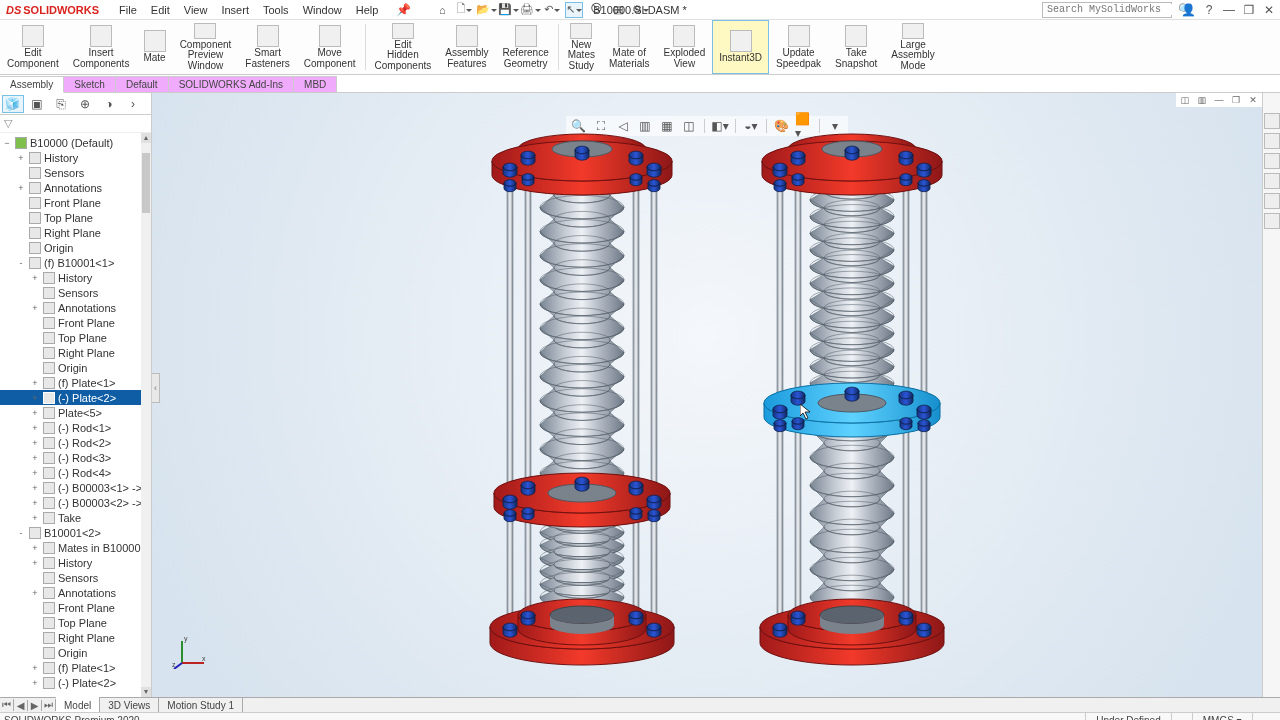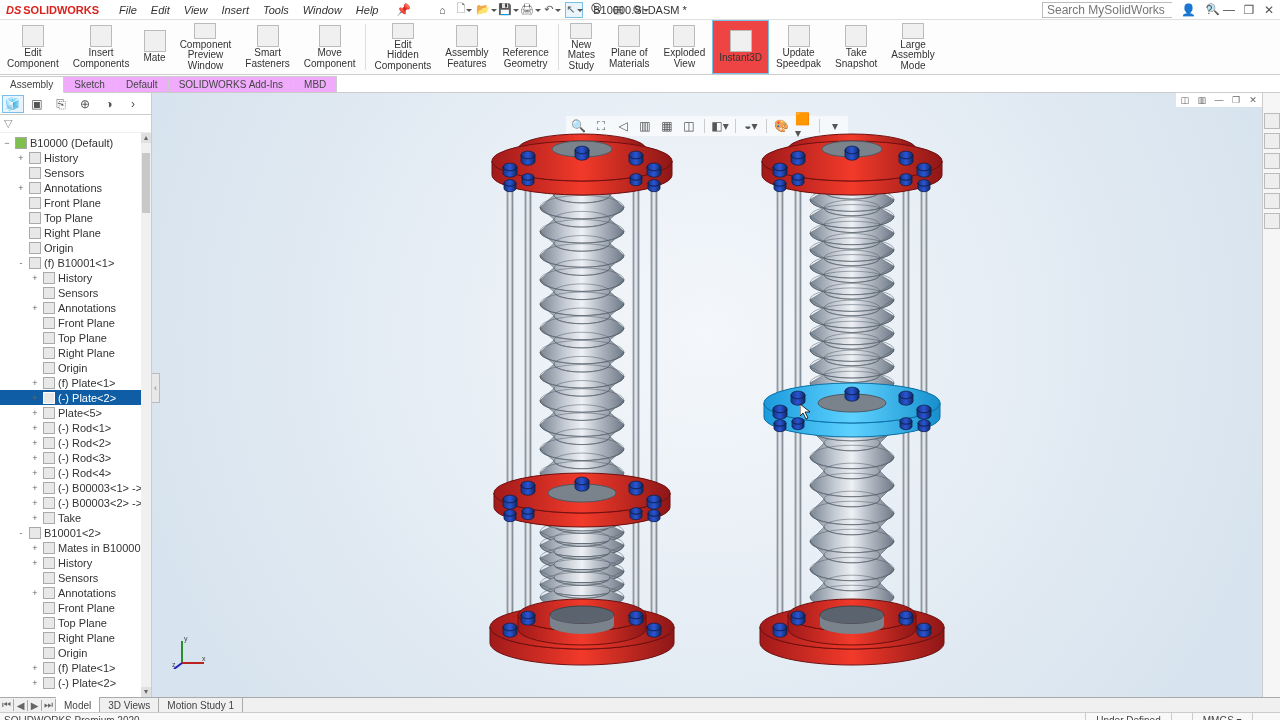--- a/index.html
+++ b/index.html
@@ -3,37 +3,37 @@
 <meta charset="utf-8">
 <style>
 * { box-sizing: border-box; margin: 0; padding: 0; font-family: "Segoe UI", Tahoma, sans-serif; }
 html, body { width: 1280px; height: 720px; overflow: hidden; background: #fff; }
 
 
 .titlebar { height: 20px; background: #fff; display: flex; align-items: center; font-size: 11px; border-bottom: 1px solid #e0e0e0; position: relative; }
 .titlebar .logo { display: flex; align-items: center; padding: 0 6px; font-weight: bold; color: #d9221e; }
 .titlebar .logo .ds { font-style: italic; margin-right: 2px; }
 .titlebar .menu { display: flex; gap: 2px; margin-left: 8px; }
-.titlebar .menu span { padding: 2px 6px; color: #333; cursor: default; font-style: italic; }
+.titlebar .menu span { padding: 2px 6px; color: #333; cursor: default; }
 .titlebar .pin { margin-left: 8px; color: #2277cc; font-size: 12px; padding: 0 4px; }
 .titlebar .qat { display: flex; align-items: center; gap: 4px; margin-left: 18px; }
 .titlebar .qat .qat-btn { width: 18px; height: 16px; display: flex; align-items: center; justify-content: center; color: #555; position: relative; }
 .titlebar .qat .dd::after { content: ""; border: 3px solid transparent; border-top-color: #555; margin-left: 1px; position: relative; top: 2px; }
 .titlebar .doc-title { position: absolute; left: 50%; transform: translateX(-50%); color: #333; }
 .titlebar .right { position: absolute; right: 2px; display: flex; align-items: center; gap: 2px; }
 .titlebar .search { display: flex; align-items: center; border: 1px solid #bbb; height: 16px; width: 130px; background: #fff; margin-right: 6px; }
 .titlebar .search .sicon { width: 14px; height: 14px; background: #d9221e; margin: 0 2px; }
-.titlebar .search input { border: none; outline: none; font-size: 12px; flex: 1; color: #888; }
+.titlebar .search input { border: none; outline: none; font-size: 10px; flex: 1; color: #888; font-family: Liberation Mono, monospace; }
 .titlebar .search .mag { font-size: 11px; padding: 0 4px; color: #555; }
 .titlebar .winbtn { width: 18px; height: 16px; display: flex; align-items: center; justify-content: center; color: #555; font-size: 12px; }
 
 
 .ribbon { height: 55px; border-bottom: 1px solid #ccc; display: flex; align-items: stretch; background: #fdfdfd; }
 .rbtn { display: flex; flex-direction: column; align-items: center; justify-content: center; padding: 2px 6px; font-size: 10px; color: #333; text-align: center; line-height: 1.05; border: 1px solid transparent; }
-.rbtn.active { background: #ef4444; border: 1px solid #7abfe6; }
+.rbtn.active { background: #fef9c3; border: 1px solid #7abfe6; }
 .rbtn .ricon { width: 22px; height: 22px; margin-bottom: 1px; border: 1px solid #bbb; background: #f0f0f0; }
 .rsep { width: 1px; background: #ddd; margin: 4px 2px; }
 
 
 .cmtabs { height: 18px; display: flex; align-items: flex-end; font-size: 10px; background: #fff; border-bottom: 1px solid #ccc; }
 .cmtab { padding: 2px 10px; border: 1px solid #ccc; border-bottom: none; background: #f0abfc; margin-left: -1px; color: #444; }
 .cmtab.active { background: #fff; border-bottom: 1px solid #fff; position: relative; top: 1px; }
 
 
 .hud { position: absolute; top: 23px; left: 50%; transform: translateX(-50%); display: flex; gap: 4px; background: rgba(255,255,255,0.6); padding: 1px 4px; }
@@ -188,21 +188,21 @@
     </div>
     <div class="rsep"></div>
     <div class="rbtn">
       <div class="ricon"></div>
       <div>New</div>
       <div>Mates</div>
       <div>Study</div>
     </div>
     <div class="rbtn">
       <div class="ricon"></div>
-      <div>Plane of</div>
+      <div>Mate of</div>
       <div>Materials</div>
     </div>
     <div class="rbtn">
       <div class="ricon"></div>
       <div>Exploded</div>
       <div>View</div>
     </div>
     <div class="rbtn active">
       <div class="ricon"></div>
       <div>Instant3D</div>

